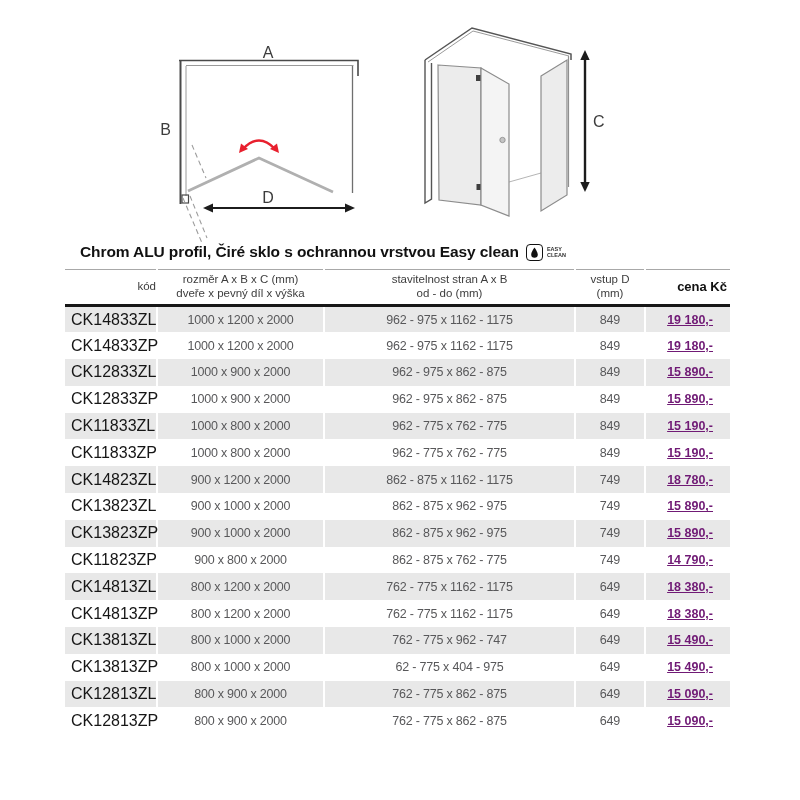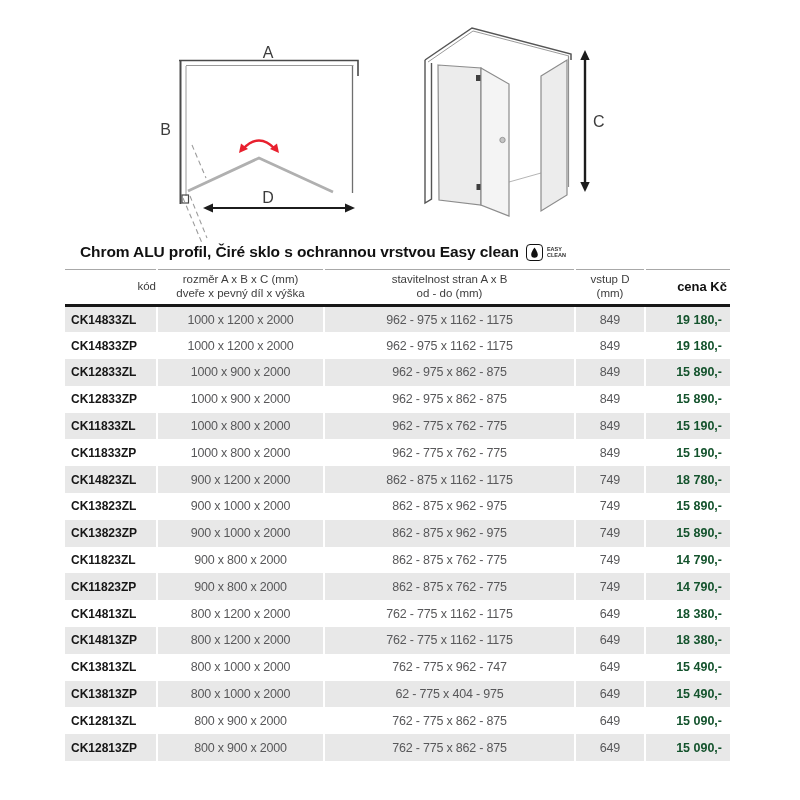--- a/index.html
+++ b/index.html
@@ -54,26 +54,27 @@
   thead th.h-kod{text-align:right;padding-left:6px;}
   thead th.h-cena{text-align:right;padding-right:3px;font-weight:bold;color:#111;font-size:13px;}
   th + th, td + td{border-left:2px solid #ffffff;}
   tbody tr{height:26.8px;}
   tbody tr:nth-child(odd){background:#e8e8e8;}
   tbody td{
     padding:0;font-size:12.5px;color:#58585a;text-align:center;
     vertical-align:middle;letter-spacing:-0.2px;
   }
   tbody td.cell-kod{
-    text-align:left;padding-left:6px;font-weight:bold;color:#161616;
-    font-size:12px;letter-spacing:0;
+    text-align:left;padding-left:6px;font-weight:normal;color:#161616;
+    font-size:16px;letter-spacing:0;
   }
   tbody td.cell-cena{
-    text-align:right;padding-right:8px;font-weight:bold;color:#14532d;
+    text-align:right;padding-right:17px;font-weight:bold;color:#701a75;
     letter-spacing:0;
+    text-decoration:underline;
   }
 </style>
 </head>
 <body>
 
 <div class="page">
 
   <svg id="plan-view" class="diagram" width="300" height="228" viewBox="0 0 300 228">
 
     <path d="M79,40.5 H258 V56" fill="none" stroke="#4a4a4a" stroke-width="1.6"></path>
@@ -232,27 +233,20 @@
             <td class="cell-cena">15 890,-</td>
           </tr>
           <tr>
             <td class="cell-kod">CK13823ZP</td>
             <td class="cell-rozmer">900 x 1000 x 2000</td>
             <td class="cell-stavitelnost">862 - 875 x 962 - 975</td>
             <td class="cell-vstup">749</td>
             <td class="cell-cena">15 890,-</td>
           </tr>
           <tr>
-            <td class="cell-kod">CK11823ZL</td>
-            <td class="cell-rozmer">900 x 800 x 2000</td>
-            <td class="cell-stavitelnost">862 - 875 x 762 - 775</td>
-            <td class="cell-vstup">749</td>
-            <td class="cell-cena">14 790,-</td>
-          </tr>
-          <tr>
             <td class="cell-kod">CK11823ZP</td>
             <td class="cell-rozmer">900 x 800 x 2000</td>
             <td class="cell-stavitelnost">862 - 875 x 762 - 775</td>
             <td class="cell-vstup">749</td>
             <td class="cell-cena">14 790,-</td>
           </tr>
           <tr>
             <td class="cell-kod">CK14813ZL</td>
             <td class="cell-rozmer">800 x 1200 x 2000</td>
             <td class="cell-stavitelnost">762 - 775 x 1162 - 1175</td>

